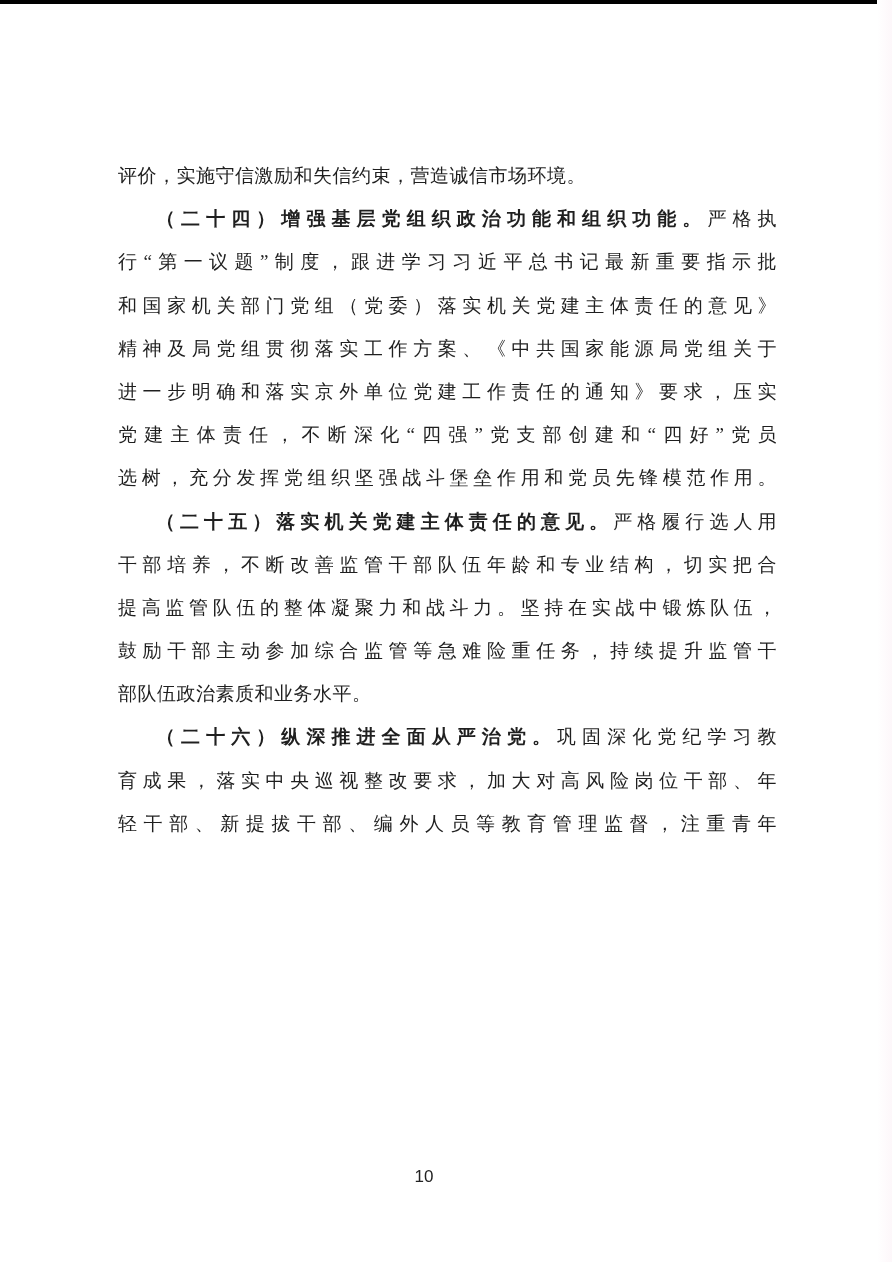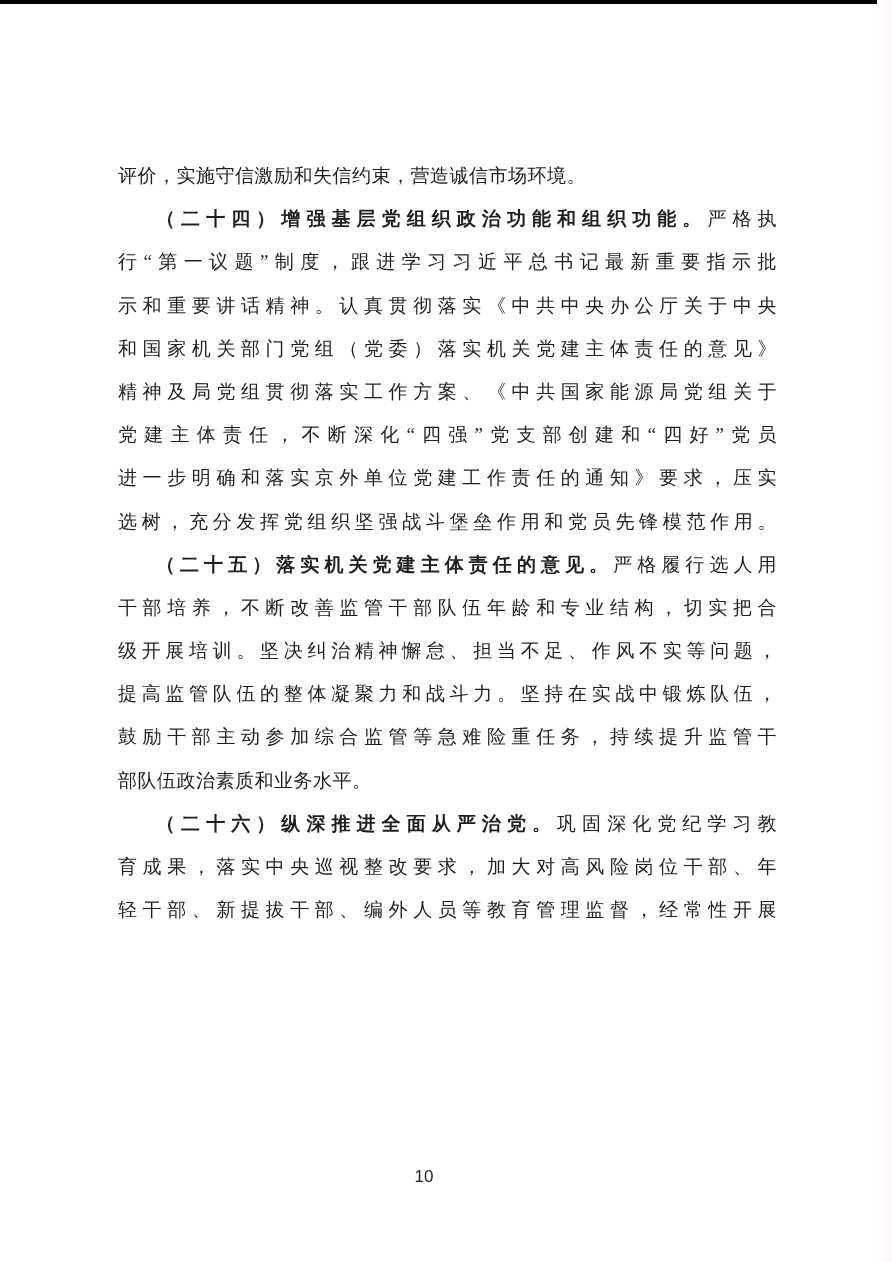--- a/index.html
+++ b/index.html
@@ -75,30 +75,28 @@
 </head>
 <body>
 
 <div class="page">
   <div class="topbar"></div>
   <div class="right-strip"></div>
   <div class="content" id="doc-body">
       <div class="line"><span class="seg-regular">评价，实施守信激励和失信约束，营造诚信市场环境。</span></div>
       <div class="line indent justify"><span class="seg-bold">（二十四）增强基层党组织政治功能和组织功能。</span><span class="seg-regular">严格执</span></div>
       <div class="line justify"><span class="seg-regular">行“第一议题”制度，跟进学习习近平总书记最新重要指示批</span></div>
-      <div class="line justify"><span class="seg-regular">示和重要讲话精神。认真贯彻落实《中共中央办公厅关于中央</span></div>
       <div class="line justify"><span class="seg-regular">和国家机关部门党组（党委）落实机关党建主体责任的意见》</span></div>
       <div class="line justify"><span class="seg-regular">精神及局党组贯彻落实工作方案、《中共国家能源局党组关于</span></div>
+      <div class="line justify"><span class="seg-regular">进一步明确和落实京外单位党建工作责任的通知》要求，压实</span></div>
       <div class="line justify"><span class="seg-regular">党建主体责任，不断深化“四强”党支部创建和“四好”党员</span></div>
-      <div class="line justify"><span class="seg-regular">进一步明确和落实京外单位党建工作责任的通知》要求，压实</span></div>
       <div class="line justify"><span class="seg-regular">选树，充分发挥党组织坚强战斗堡垒作用和党员先锋模范作用。</span></div>
       <div class="line indent justify"><span class="seg-bold">（二十五）落实机关党建主体责任的意见。</span><span class="seg-regular">严格履行选人用</span></div>
       <div class="line justify"><span class="seg-regular">干部培养，不断改善监管干部队伍年龄和专业结构，切实把合</span></div>
-      <div class="line justify"><span class="seg-regular">级开展培训。坚决纠治精神懈怠、担当不足、作风不实等问题，</span></div>
       <div class="line justify"><span class="seg-regular">提高监管队伍的整体凝聚力和战斗力。坚持在实战中锻炼队伍，</span></div>
       <div class="line justify"><span class="seg-regular">鼓励干部主动参加综合监管等急难险重任务，持续提升监管干</span></div>
       <div class="line"><span class="seg-regular">部队伍政治素质和业务水平。</span></div>
       <div class="line indent justify"><span class="seg-bold">（二十六）纵深推进全面从严治党。</span><span class="seg-regular">巩固深化党纪学习教</span></div>
       <div class="line justify"><span class="seg-regular">育成果，落实中央巡视整改要求，加大对高风险岗位干部、年</span></div>
-      <div class="line justify"><span class="seg-regular">轻干部、新提拔干部、编外人员等教育管理监督，经常性开展</span></div>
+      <div class="line justify"><span class="seg-regular">轻干部、新提拔干部、编外人员等教育管理监督，注重青年</span></div>
     </div>
   <div class="page-number">10</div>
 </div>
 
 </body></html>

